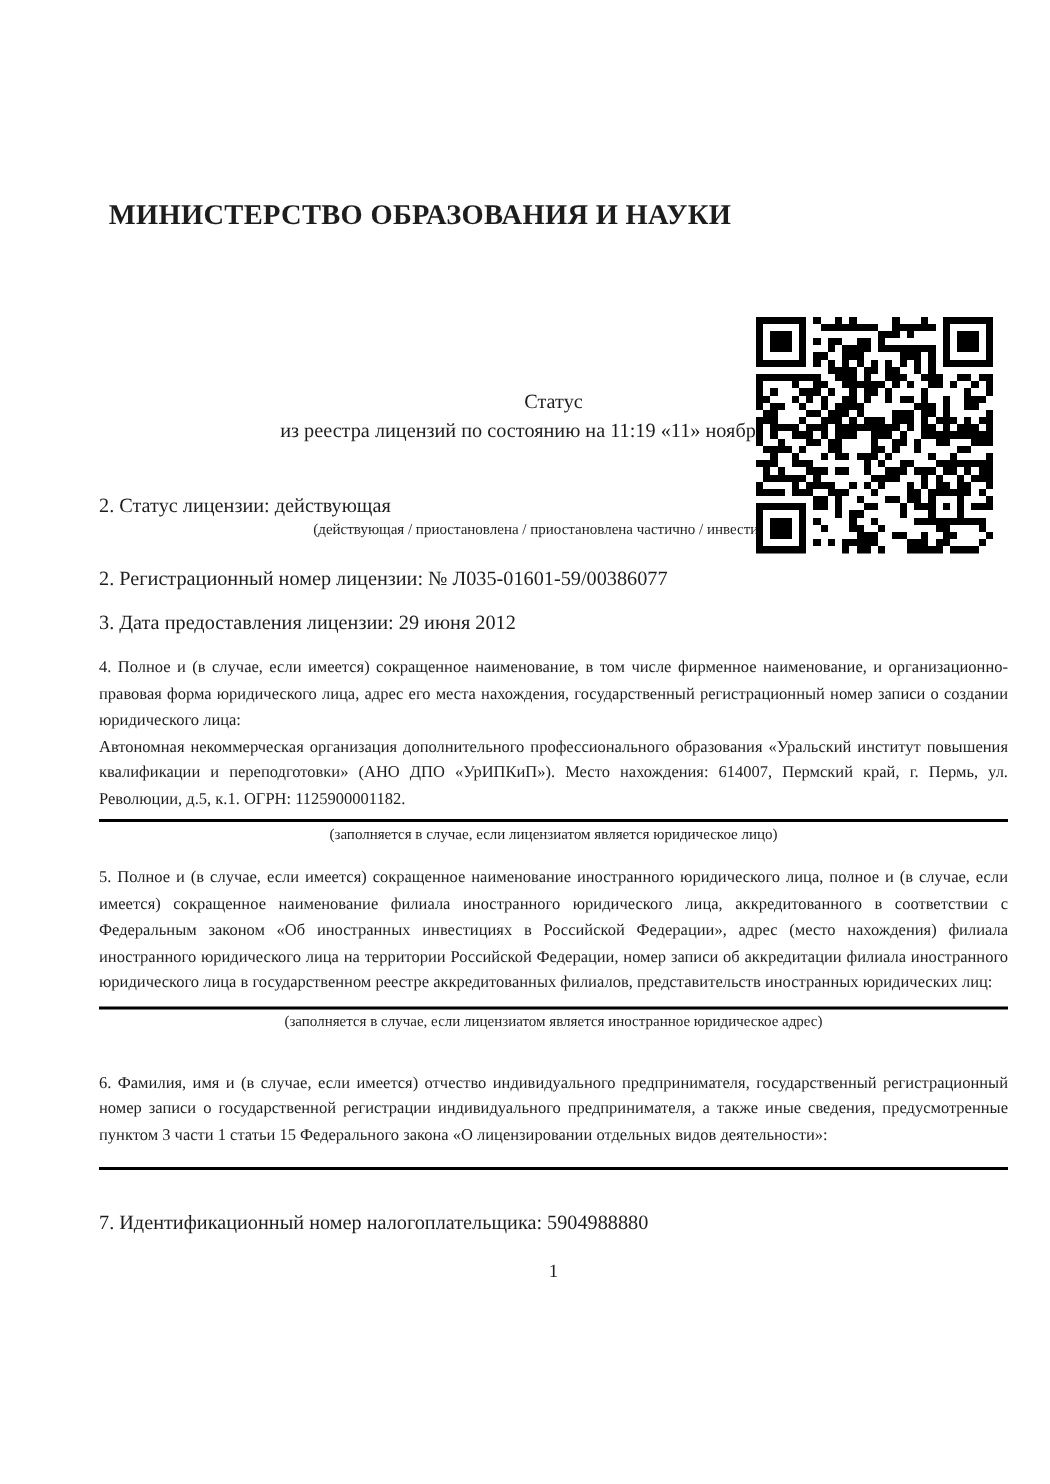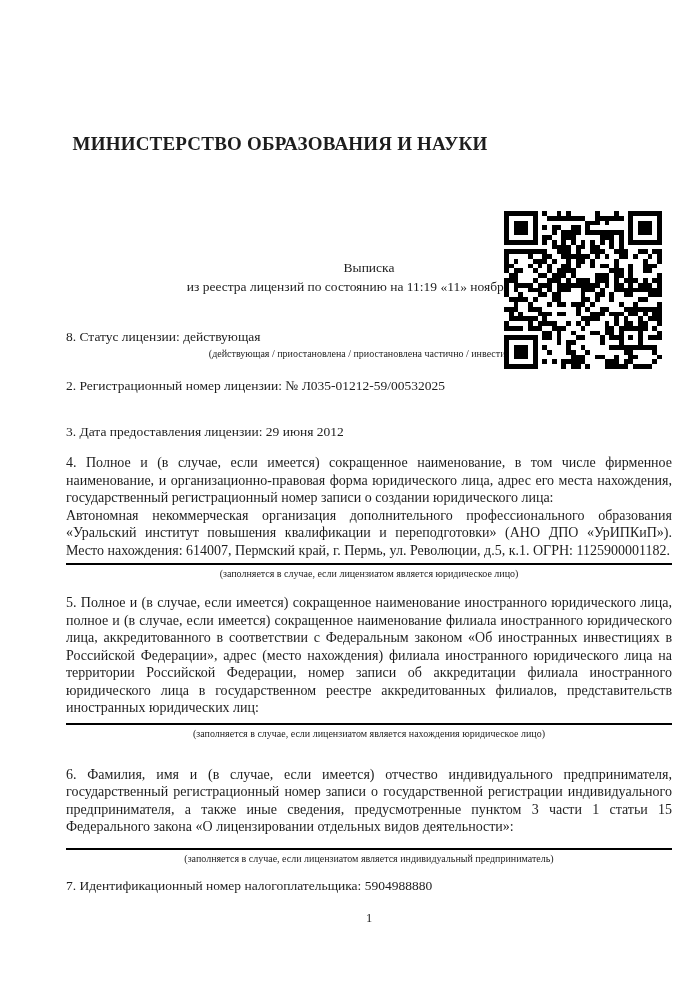--- a/index.html
+++ b/index.html
@@ -48,40 +48,40 @@
     text-align: center;
     font-size: 13.5px;
     line-height: 19px;
   }
 
   .item-line {
     font-size: 13.5px;
     line-height: 17px;
   }
   .para {
-    font-size: 14px;
+    font-size: 11px;
     line-height: 17.5px;
     text-align: justify;
   }
   .rule {
     height: 0;
     border-top: 2.5px solid #000000;
   }
 
   .mt-caption { margin-top: 2px; }
   .item-1 { margin-top: 32px; }
   .item-2 { margin-top: 17px; }
-  .item-3 { margin-top: 29px; }
+  .item-3 { margin-top: 12px; }
   .para-4q { margin-top: 14px; }
   .rule-4 { margin-top: 4px; }
   .para-5 { margin-top: 14px; }
   .rule-5 { margin-top: 6px; }
   .para-6 { margin-top: 26px; }
   .rule-6 { margin-top: 12px; }
-  .item-7 { margin-top: 12px; }
+  .item-7 { margin-top: 26px; }
 
   .page-number {
     margin-top: 17px;
     text-align: center;
     font-size: 12.5px;
   }
 </style>
 </head>
 <body>
 
@@ -645,41 +645,40 @@
       </svg>
   </div>
 
   <div class="ministry">
     <div class="ministry-name">
       <div>МИНИСТЕРСТВО ОБРАЗОВАНИЯ И НАУКИ</div>
     </div>
   </div>
 
   <div class="doc-title">
-    <div>Выписка</div>
+    <div>Статус</div>
     <div>из реестра лицензий по состоянию на 11:19 «11» ноября 2025 г.</div>
   </div>
 
-  <div class="item-line item-1">8. Статус лицензии: действующая</div>
+  <div class="item-line item-1">2. Статус лицензии: действующая</div>
   <div class="small-caption mt-caption">(действующая / приостановлена / приостановлена частично / инвестициях)</div>
 
-  <div class="item-line item-2">2. Регистрационный номер лицензии: № Л035-01212-59/00532025</div>
+  <div class="item-line item-2">2. Регистрационный номер лицензии: № Л035-01601-59/00386077</div>
 
   <div class="item-line item-3">3. Дата предоставления лицензии: 29 июня 2012</div>
 
   <div class="para para-4q">4. Полное и (в случае, если имеется) сокращенное наименование, в том числе фирменное наименование, и организационно-правовая форма юридического лица, адрес его места нахождения, государственный регистрационный номер записи о создании юридического лица:</div>
   <div class="para">Автономная некоммерческая организация дополнительного профессионального образования «Уральский институт повышения квалификации и переподготовки» (АНО ДПО «УрИПКиП»). Место нахождения: 614007, Пермский край, г. Пермь, ул. Революции, д.5, к.1. ОГРН: 1125900001182.</div>
   <div class="rule rule-4"></div>
   <div class="small-caption mt-caption">(заполняется в случае, если лицензиатом является юридическое лицо)</div>
 
   <div class="para para-5">5. Полное и (в случае, если имеется) сокращенное наименование иностранного юридического лица, полное и (в случае, если имеется) сокращенное наименование филиала иностранного юридического лица, аккредитованного в соответствии с Федеральным законом «Об иностранных инвестициях в Российской Федерации», адрес (место нахождения) филиала иностранного юридического лица на территории Российской Федерации, номер записи об аккредитации филиала иностранного юридического лица в государственном реестре аккредитованных филиалов, представительств иностранных юридических лиц:</div>
   <div class="rule rule-5"></div>
-  <div class="small-caption mt-caption">(заполняется в случае, если лицензиатом является нахождения юридическое лицо)</div>
+  <div class="small-caption mt-caption">(заполняется в случае, если лицензиатом является иностранное юридическое адрес)</div>
 
   <div class="para para-6">6. Фамилия, имя и (в случае, если имеется) отчество индивидуального предпринимателя, государственный регистрационный номер записи о государственной регистрации индивидуального предпринимателя, а также иные сведения, предусмотренные пунктом 3 части 1 статьи 15 Федерального закона «О лицензировании отдельных видов деятельности»:</div>
   <div class="rule rule-6"></div>
-  <div class="small-caption mt-caption">(заполняется в случае, если лицензиатом является индивидуальный предприниматель)</div>
 
   <div class="item-line item-7">7. Идентификационный номер налогоплательщика: 5904988880</div>
 
   <div class="page-number">1</div>
 
 </div>
 
 </body></html>

